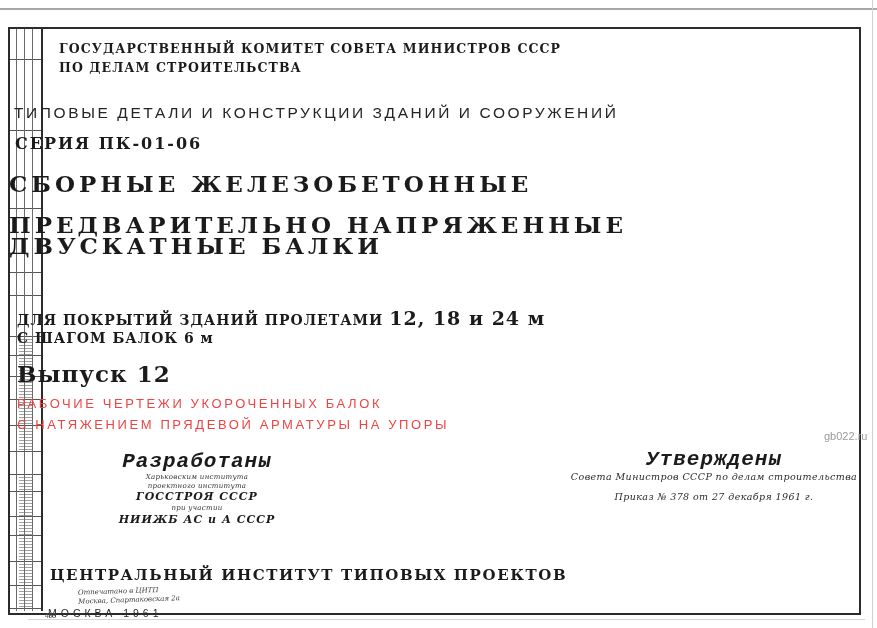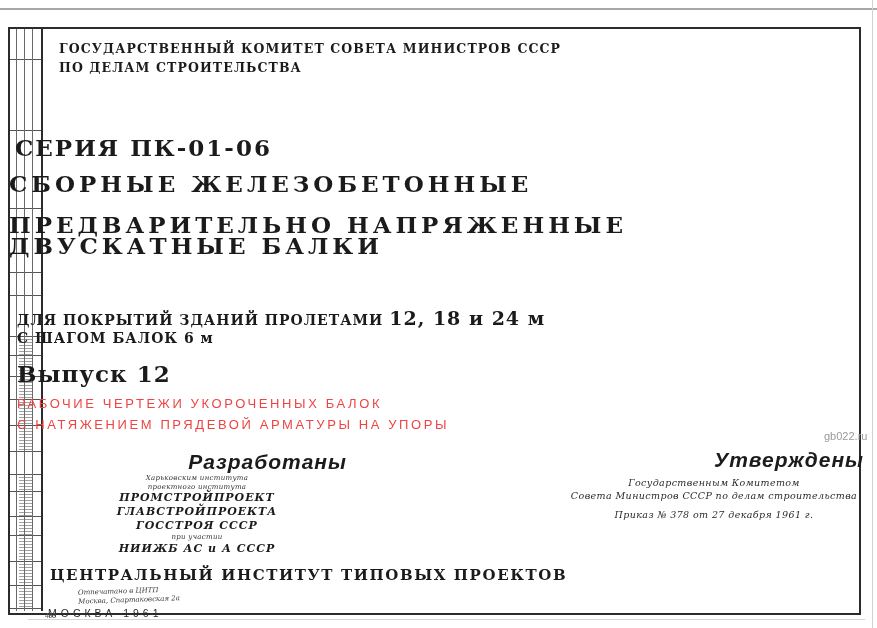--- a/index.html
+++ b/index.html
@@ -17,24 +17,24 @@
   .strip .v{position:absolute;top:0;bottom:0;width:1px;background:#6a6a6a;}
   .strip .v1{left:6px}.strip .v2{left:14px}.strip .v3{left:22px}
   .strip .row{border-bottom:1px solid #555;flex:0 0 auto;}
   .strip .row:last-child{flex:1 1 auto;border-bottom:none;}
   .scribble{background-image:repeating-linear-gradient(180deg,rgba(45,45,45,.45) 0 1px,transparent 1px 3px);
             background-size:13px 100%;background-repeat:no-repeat;background-position:9px 2px;}
   
   .line{position:absolute;left:42px;width:815px;text-align:left;white-space:nowrap;}
   .serifb{font-family:"DejaVu Serif",serif;font-weight:bold;}
   .sans{font-family:"Liberation Sans",sans-serif;}
-  .cursive{font-family:Liberation Sans, sans-serif;font-style:italic;font-weight:bold;text-align:right;}
+  .cursive{font-family:Liberation Mono, monospace;font-style:italic;font-weight:bold;}
   .hdr{font-size:12.5px;letter-spacing:1.1px;transform:translateX(17px);}
   .typeline{font-size:15.5px;letter-spacing:2.6px;transform:translateX(-28px);color:#242424;}
-  .series{font-size:23px;letter-spacing:2px;transform:translateX(-27px);}
+  .series{font-size:16px;letter-spacing:2px;transform:translateX(-27px);}
   .title{font-size:23px;letter-spacing:4px;transform:translateX(-33px);}
   .subtitle{font-size:12.5px;letter-spacing:1.2px;transform:translateX(-28px);}
   .app{font-size:14px;letter-spacing:1px;transform:translateX(-25px);}
   .app .dims{font-size:19px;letter-spacing:1px;}
   .issue{font-size:23px;letter-spacing:1px;transform:translateX(-25px);}
   .desc{font-size:13px;letter-spacing:2.6px;transform:translateX(-25px);color:#ef4444;}
   .block{position:absolute;text-align:center;}
   .blk-head{font-size:21px;letter-spacing:1px;}
   .tiny{font-size:7px;font-style:italic;line-height:8.5px;letter-spacing:.3px;color:#333;}
   .capsit{font-size:11px;font-style:italic;font-weight:bold;letter-spacing:1px;line-height:14px;}
@@ -80,49 +80,48 @@
     <div class="row scribble" style="height:18px"></div>
     <div class="row scribble" style="height:25px"></div>
     <div class="row scribble" style="height:23px"></div>
     <div class="row scribble" style="height:22px"></div>
     <div class="row scribble"></div>
   </div>
 
   <div class="line serifb hdr" style="top:41px">ГОСУДАРСТВЕННЫЙ КОМИТЕТ СОВЕТА МИНИСТРОВ СССР</div>
   <div class="line serifb hdr" style="top:60px">ПО ДЕЛАМ СТРОИТЕЛЬСТВА</div>
 
+  <div class="line sans typeline" style="top:104px">ТИПОВЫЕ ДЕТАЛИ И КОНСТРУКЦИИ ЗДАНИЙ И СООРУЖЕНИЙ</div>
   <div class="line serifb series" style="top:134px">СЕРИЯ ПК-01-06</div>
 
   <div class="line serifb title" style="top:170px">СБОРНЫЕ ЖЕЛЕЗОБЕТОННЫЕ</div>
   <div class="line serifb title" style="top:211px">ПРЕДВАРИТЕЛЬНО НАПРЯЖЕННЫЕ</div>
   <div class="line serifb title" style="top:232px">ДВУСКАТНЫЕ БАЛКИ</div>
 
   <div class="line serifb app" style="top:307px">
     <span>ДЛЯ ПОКРЫТИЙ ЗДАНИЙ ПРОЛЕТАМИ</span>
     <span class="dims">12, 18 и 24 м</span>
   </div>
   <div class="line serifb app" style="top:330px">С ШАГОМ БАЛОК 6 м</div>
 
   <div class="line serifb issue" style="top:360px">Выпуск 12</div>
   <div class="line sans desc" style="top:396px">РАБОЧИЕ ЧЕРТЕЖИ УКОРОЧЕННЫХ БАЛОК</div>
   <div class="line sans desc" style="top:417px">С НАТЯЖЕНИЕМ ПРЯДЕВОЙ АРМАТУРЫ НА УПОРЫ</div>
 
   <div class="block" style="left:47px;top:450px;width:300px">
     <div class="cursive blk-head">Разработаны</div>
     <div class="tiny">Харьковским института</div>
     <div class="tiny">проектного института</div>
-    <div class="capsit">ПРОМСТРОЙПРОЕКТ ГЛАВСТРОЙПРОЕКТА</div>
     <div class="capsit">ГОССТРОЯ СССР</div>
     <div class="tiny">при участии</div>
     <div class="capsit">НИИЖБ АС и А СССР</div>
   </div>
 
   <div class="block" style="left:564px;top:448px;width:300px">
     <div class="cursive blk-head">Утверждены</div>
-    <div class="appr-line" style="margin-top:5px">Государственным Комитетом</div>
     <div class="appr-line">Совета Министров СССР по делам строительства</div>
     <div class="appr-line order">Приказ № 378 от 27 декабря 1961 г.</div>
   </div>
 
   <div class="line serifb inst" style="top:566px">ЦЕНТРАЛЬНЫЙ ИНСТИТУТ ТИПОВЫХ ПРОЕКТОВ</div>
   <div class="line sans city" style="top:587px">МОСКВА 1961</div>
 
   <div class="printnote">
     <div>Отпечатано в ЦИТП</div>
     <div>Москва, Спартаковская 2а</div>

